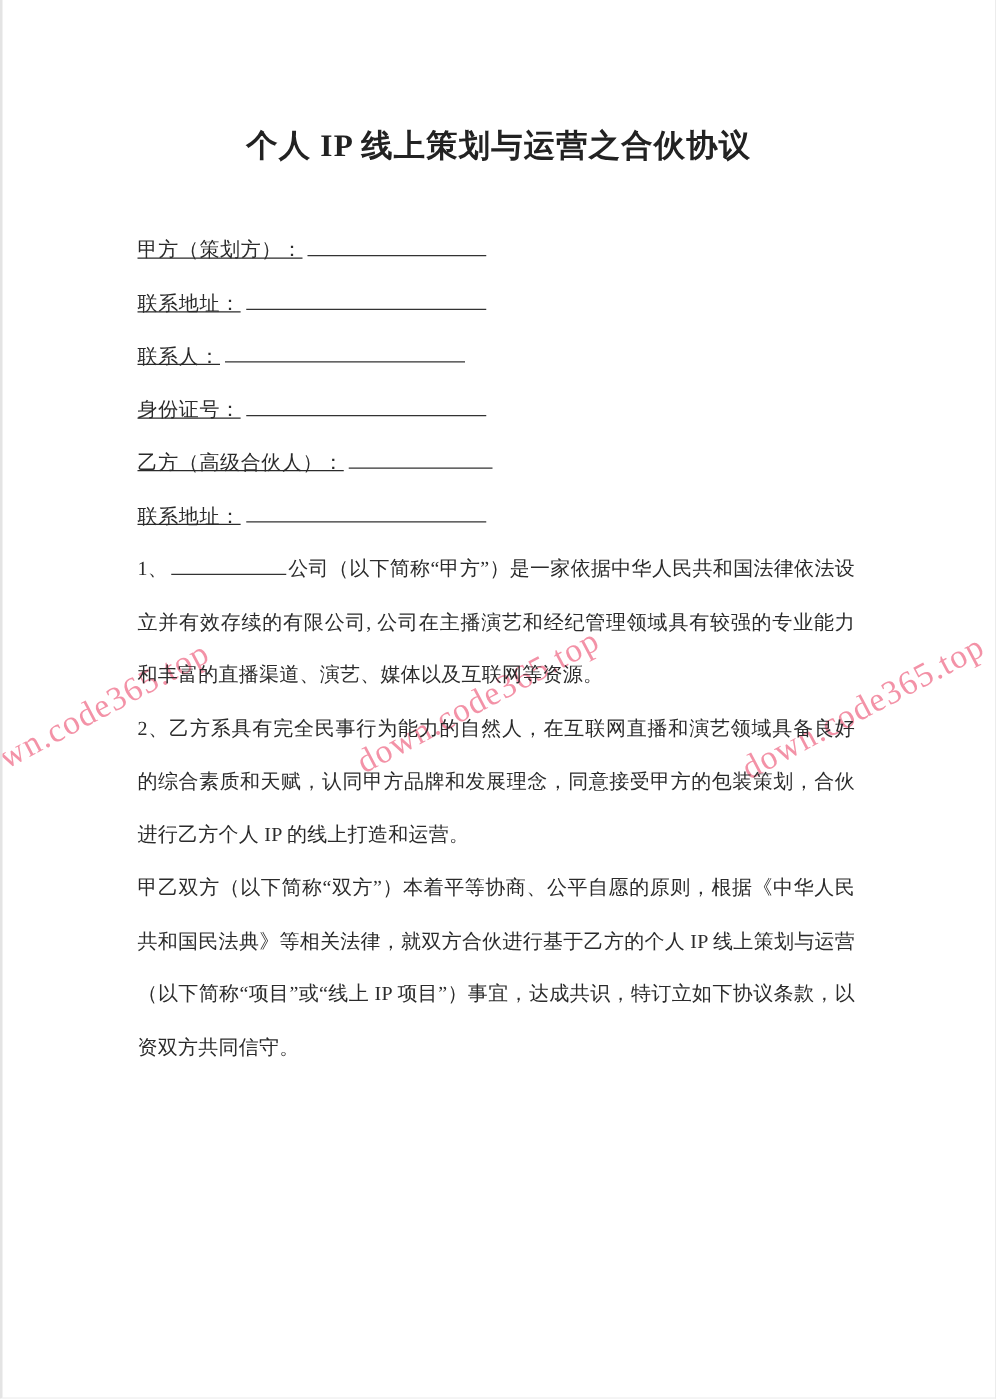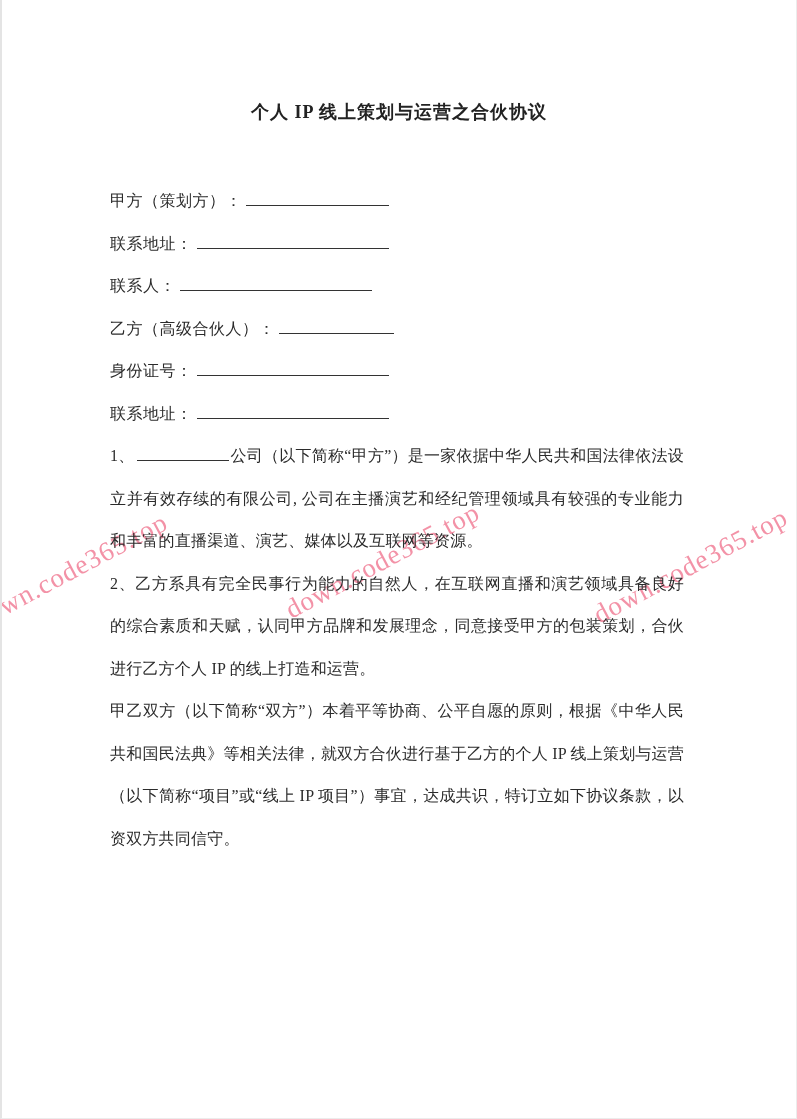--- a/index.html
+++ b/index.html
@@ -17,39 +17,39 @@
     color: #2b2b2b;
   }
 
   
   .doc-title {
     position: absolute;
     top: 100px;
     left: 0;
     width: 100%;
     text-align: center;
-    font-size: 18px;
+    font-size: 25px;
     font-weight: bold;
     letter-spacing: 1px;
     color: #222222;
     z-index: 2;
   }
 
   
   .content {
     position: absolute;
     top: 180px;
     left: 108px;
     width: 574px;
     font-size: 16px;
     line-height: 42.5px;
     z-index: 2;
   }
 
-  .field-row { white-space: nowrap; }
+  .field-row { white-space: nowrap; text-decoration: underline; }
   .field-label { letter-spacing: 0.5px; }
 
   .blank {
     display: inline-block;
     border-bottom: 1.5px solid #333333;
     height: 14px;
     vertical-align: baseline;
     margin-left: 4px;
   }
   .bw143 { width: 143px; }
@@ -103,25 +103,25 @@
 
     <div class="field-row">
       <span class="field-label">联系地址：</span><span class="blank bw192"></span>
     </div>
 
     <div class="field-row">
       <span class="field-label">联系人：</span><span class="blank bw192"></span>
     </div>
 
     <div class="field-row">
-      <span class="field-label">乙方（高级合伙人）：</span><span class="blank bw115"></span>
+      <span class="field-label">身份证号：</span><span class="blank bw192"></span>
     </div>
 
     <div class="field-row">
-      <span class="field-label">身份证号：</span><span class="blank bw192"></span>
+      <span class="field-label">乙方（高级合伙人）：</span><span class="blank bw115"></span>
     </div>
 
     <div class="field-row">
       <span class="field-label">联系地址：</span><span class="blank bw192"></span>
     </div>
 
 
 
     <p class="para"><span>1、</span><span class="blank bw92"></span><span>公司（以下简称“甲方”）是一家依据中华人民共和国法律依法设立并有效存续的有限公司, 公司在主播演艺和经纪管理领域具有较强的专业能力和丰富的直播渠道、演艺、媒体以及互联网等资源。</span></p>
 

